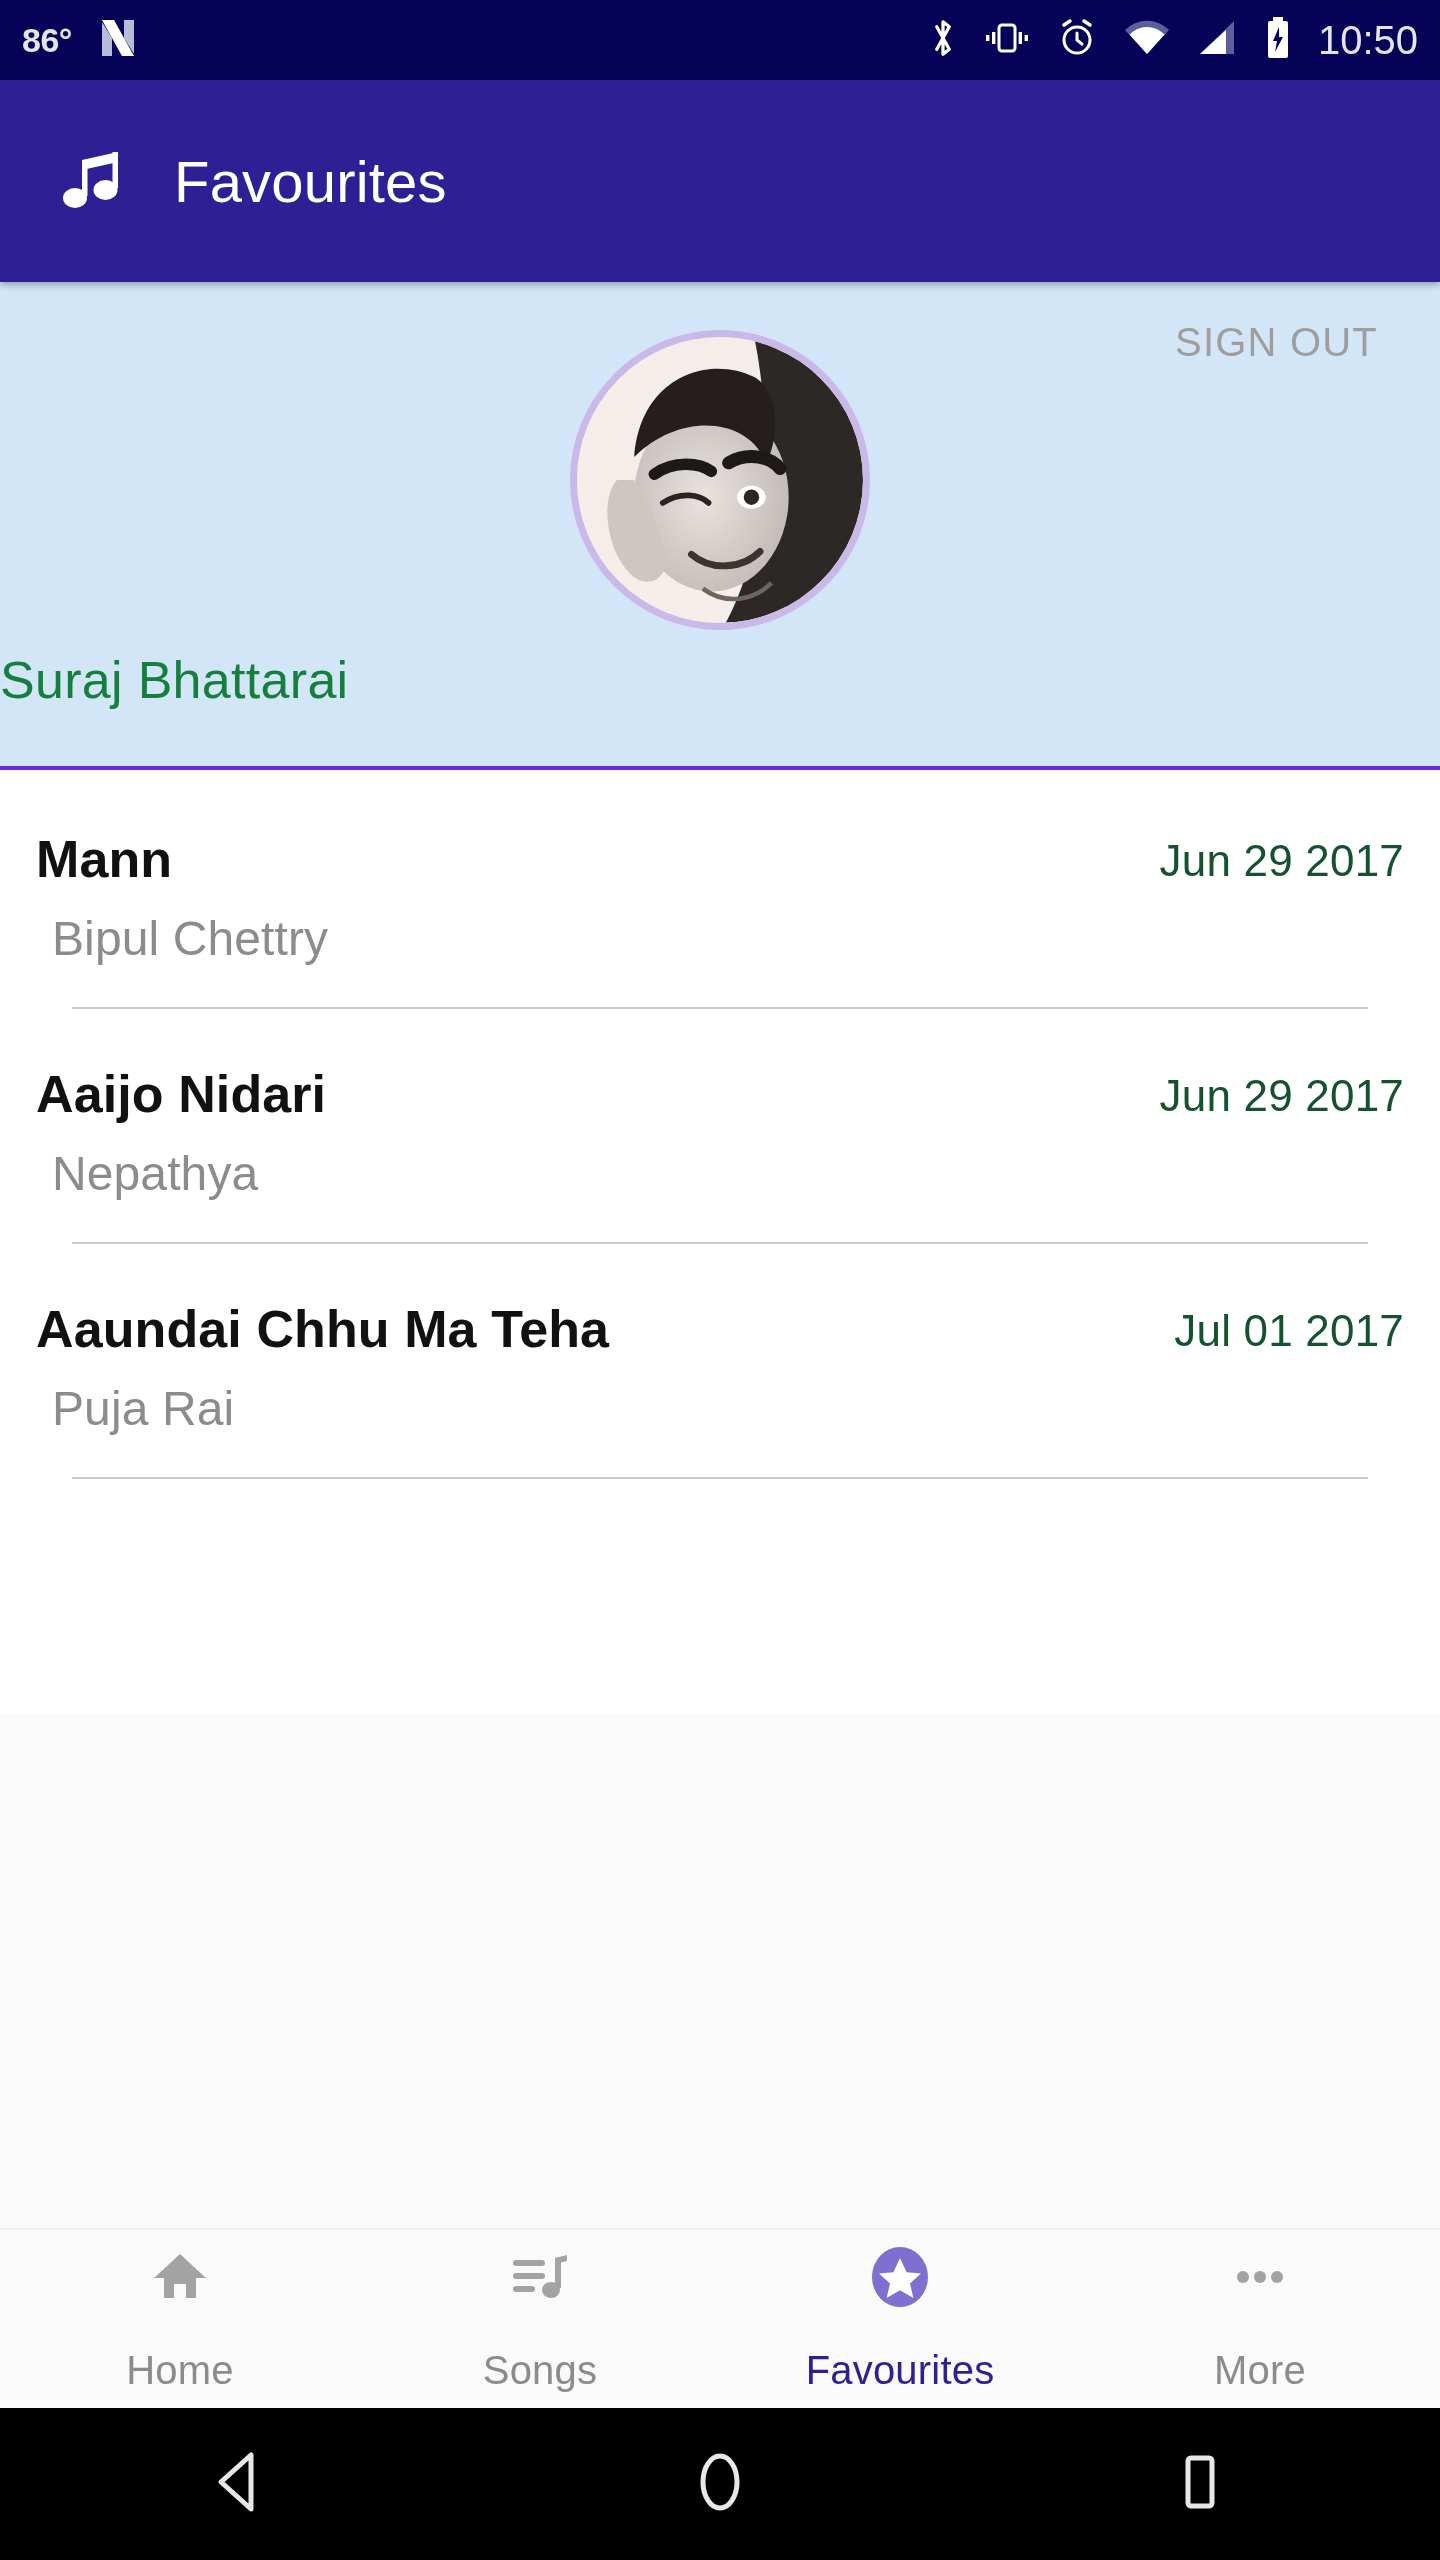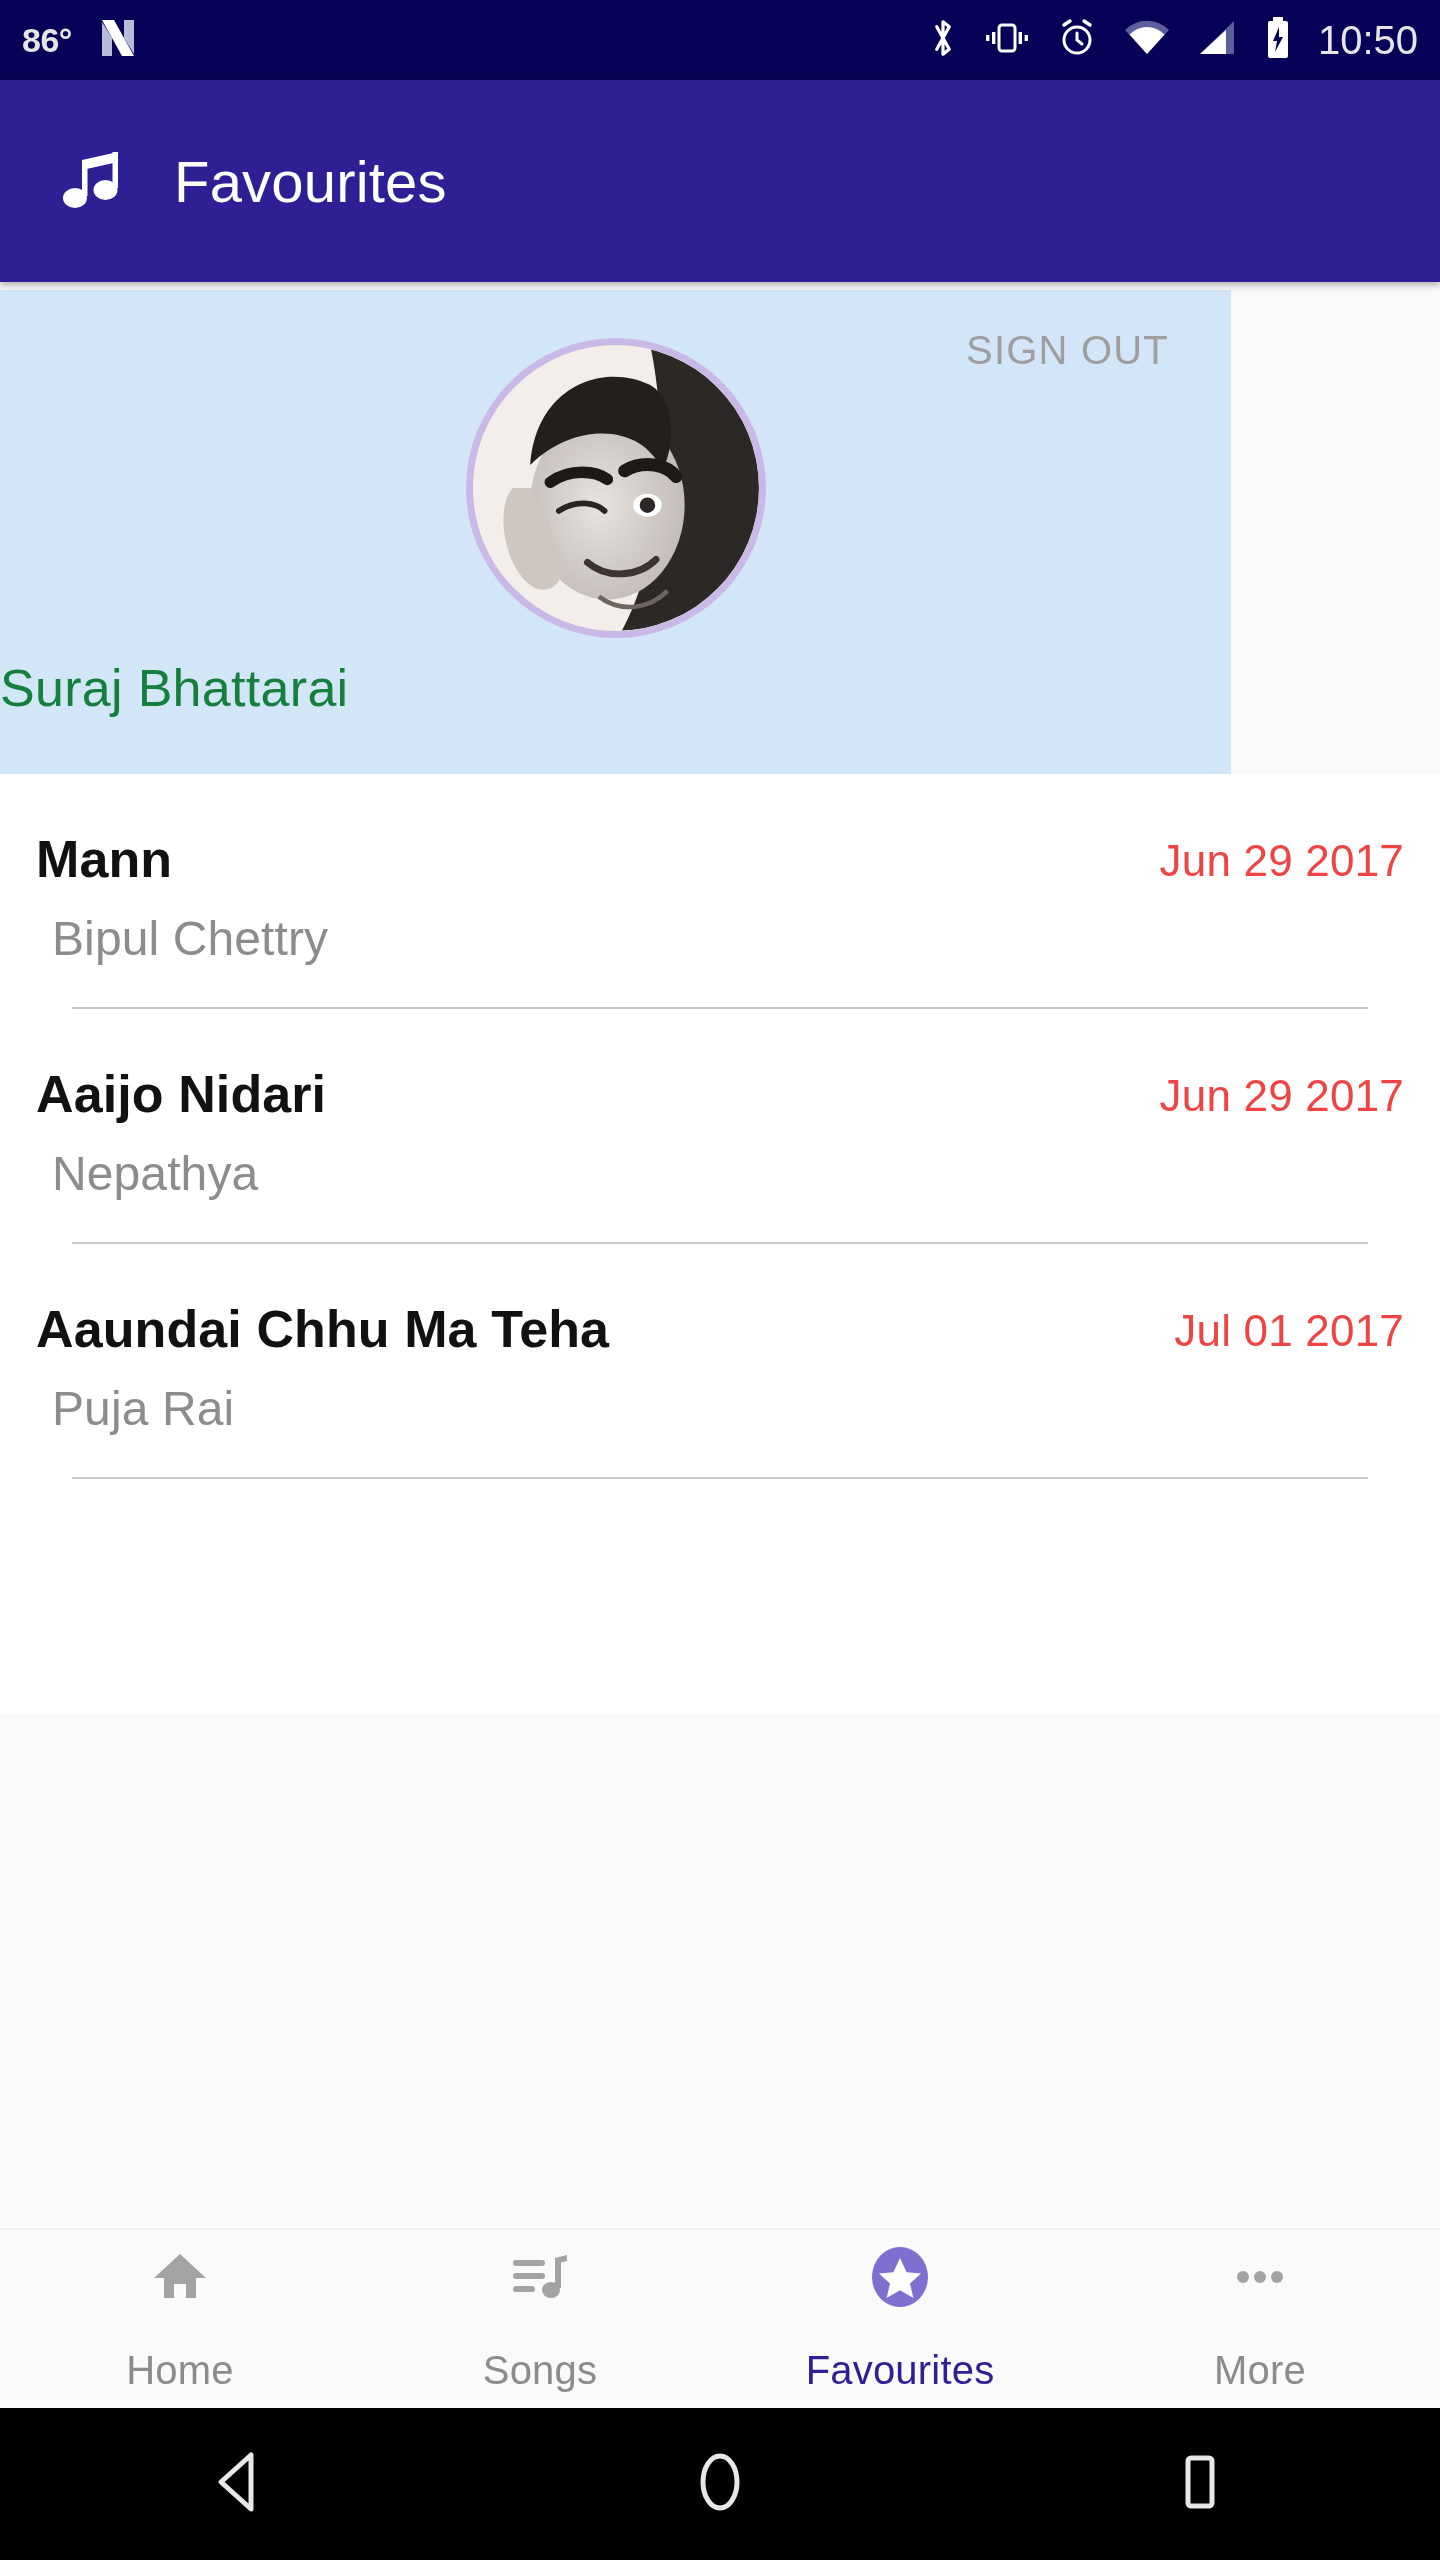--- a/index.html
+++ b/index.html
@@ -32,23 +32,23 @@
     z-index:5;
   }
   .appbar-icon { width:78px; height:78px; flex:none; }
   .appbar-title {
     color:#ffffff; font-size:58px; font-weight:normal;
     margin-left:44px; letter-spacing:0.2px;
   }
 
   
   .profile {
-    position:absolute; top:290px; left:0; width:1231px; height:488px;
+    position:absolute; top:282px; left:0; width:1440px; height:488px;
     background:#d3e6f7;
-    border-bottom:4px solid #000000;
+    border-bottom:4px solid #6d28d9;
   }
   .signout {
     position:absolute; right:62px; top:38px;
     color:#9e9e9e; font-size:40px; letter-spacing:1.2px;
   }
   .avatar-wrap {
     position:absolute; left:50%; top:48px; transform:translateX(-50%);
     width:300px; height:300px; border-radius:50%;
     border:7px solid #c9b8e8; background:#efe9e4; overflow:hidden;
   }
@@ -68,21 +68,21 @@
   .song-title {
     position:absolute; left:0; top:55px;
     font-size:52px; font-weight:bold; color:#111111; letter-spacing:0.1px;
   }
   .song-artist {
     position:absolute; left:16px; top:137px;
     font-size:48px; color:#8c8c8c; letter-spacing:0.1px;
   }
   .song-date {
     position:absolute; right:0; top:62px;
-    font-size:44px; color:#ef4444; letter-spacing:0.2px;
+    font-size:44px; color:#14532d; letter-spacing:0.2px;
   }
   .divider {
     position:absolute; left:36px; right:36px; bottom:0;
     height:2px; background:#c9c9c9;
   }
 
   
   .tabbar {
     position:absolute; left:0; bottom:152px; width:1440px; height:180px;
     background:#fafafa; border-top:2px solid #eeeeee;

